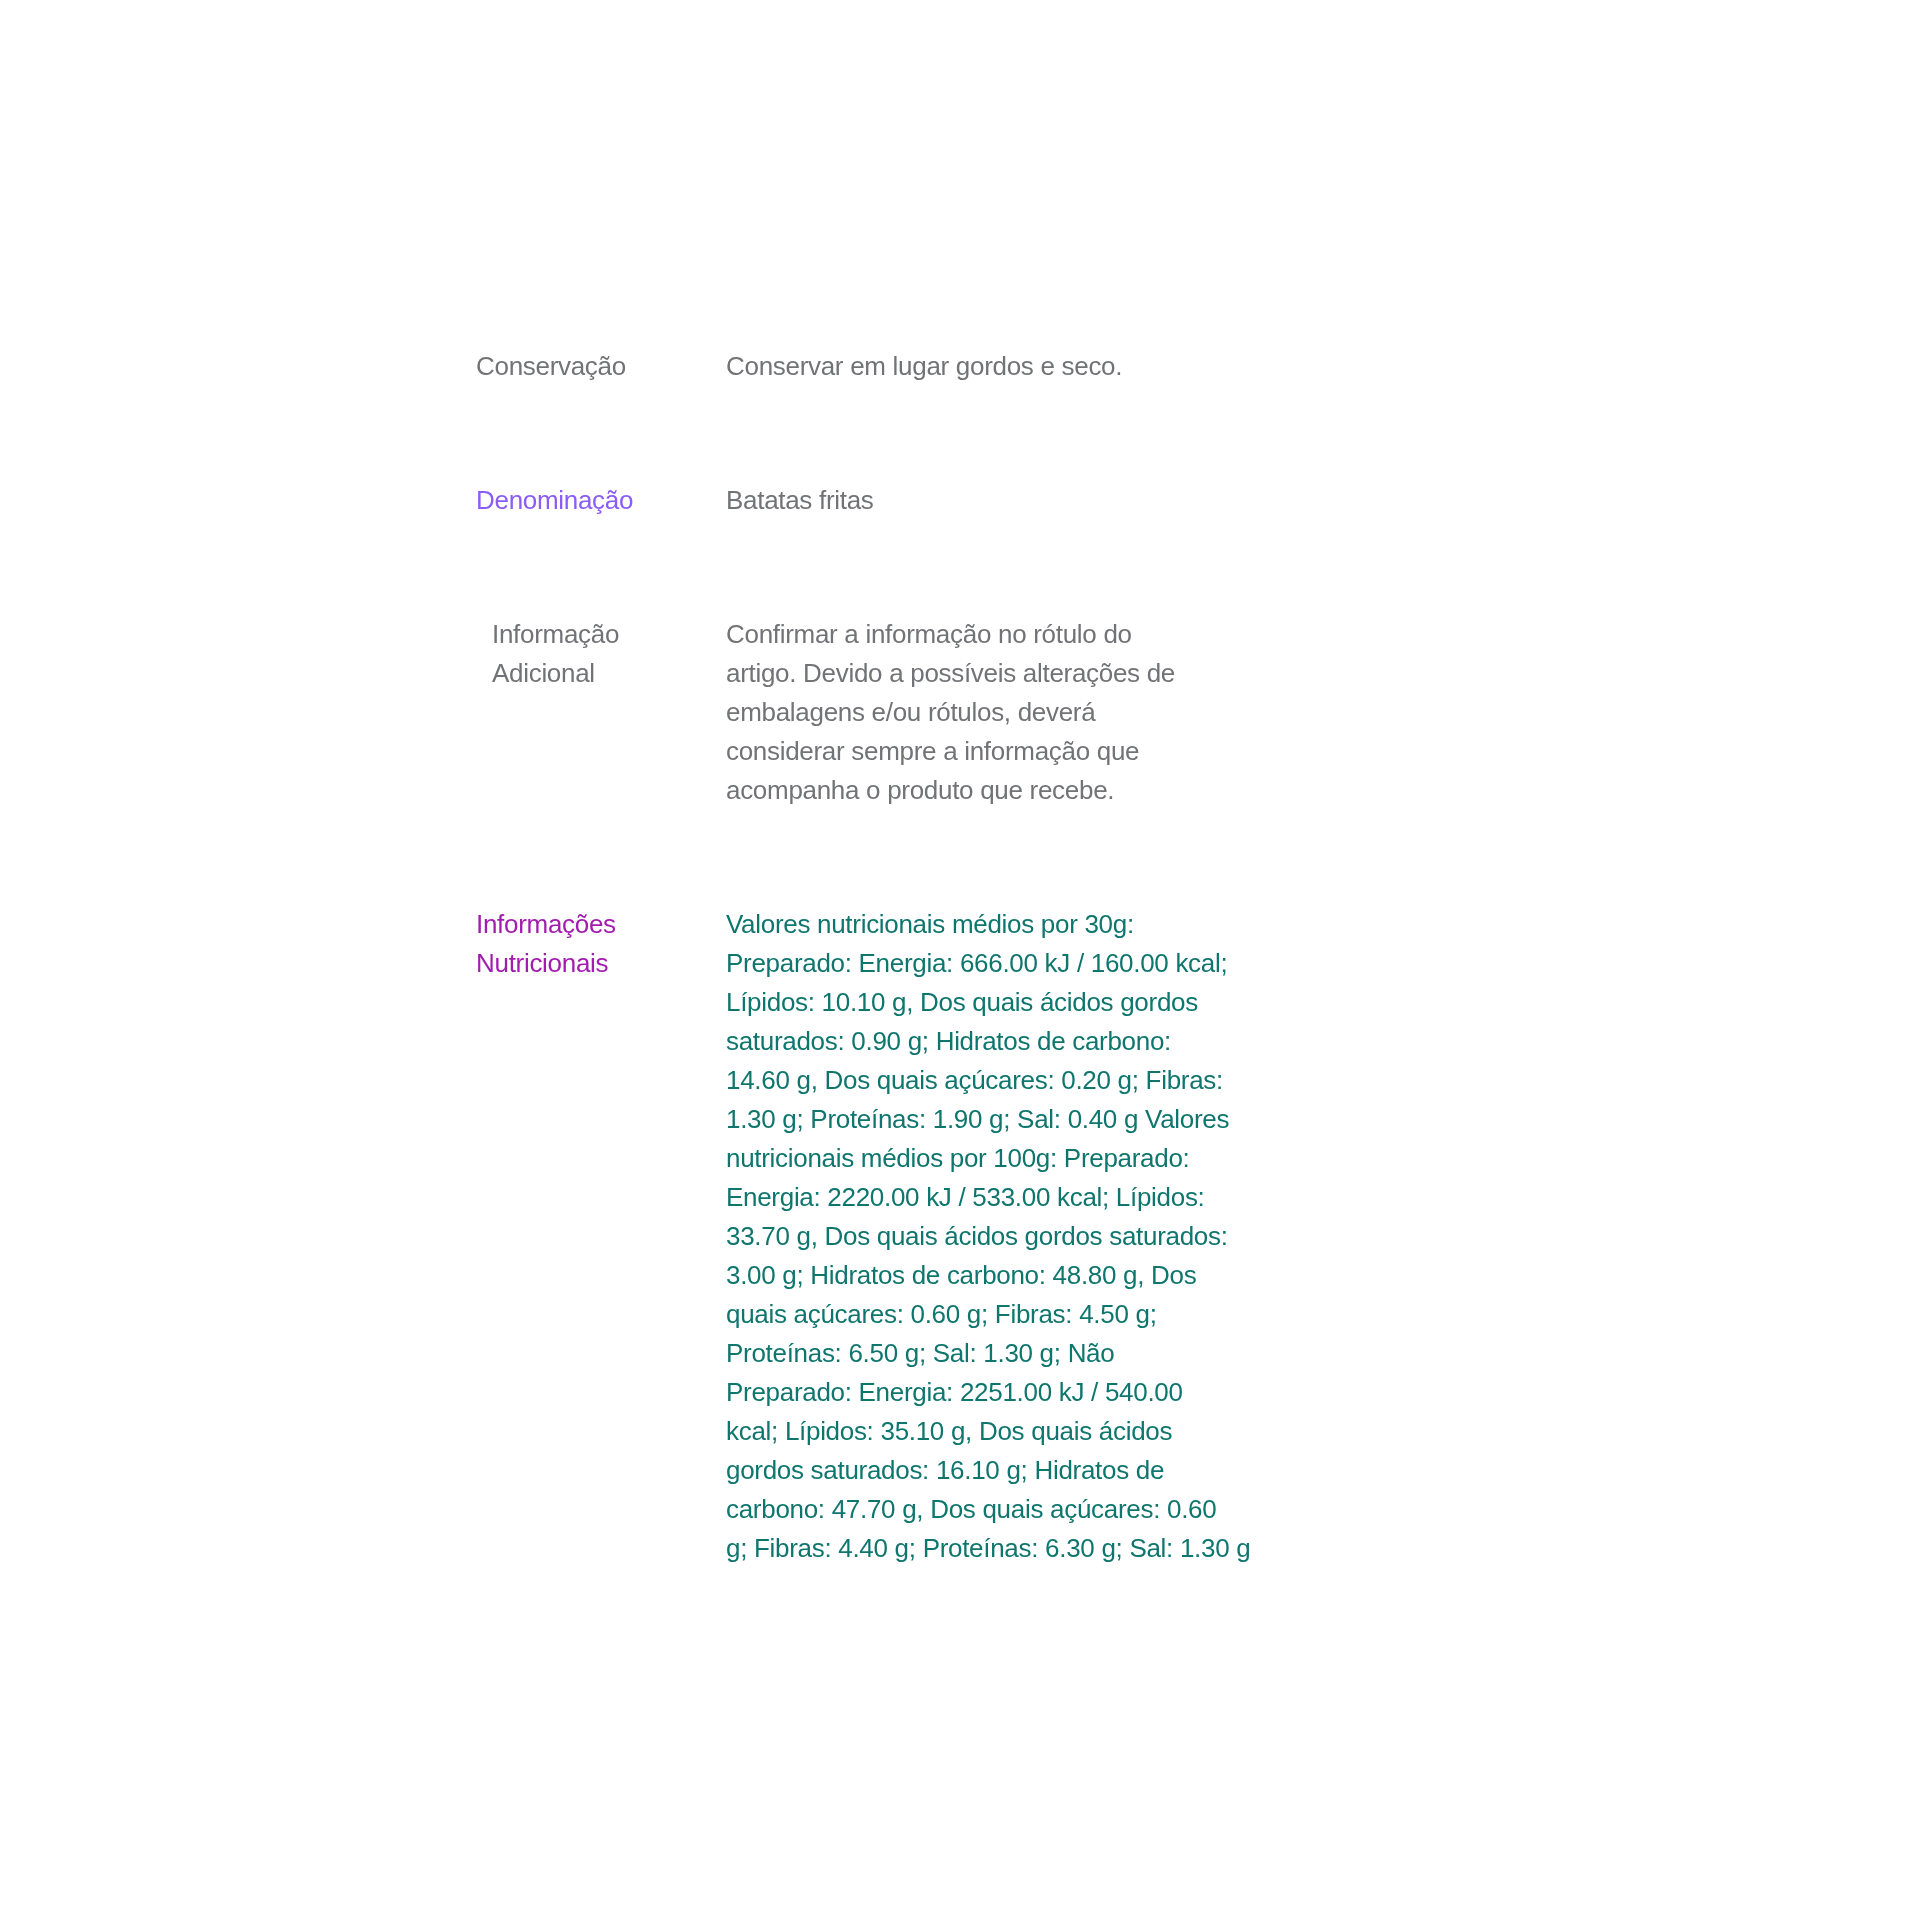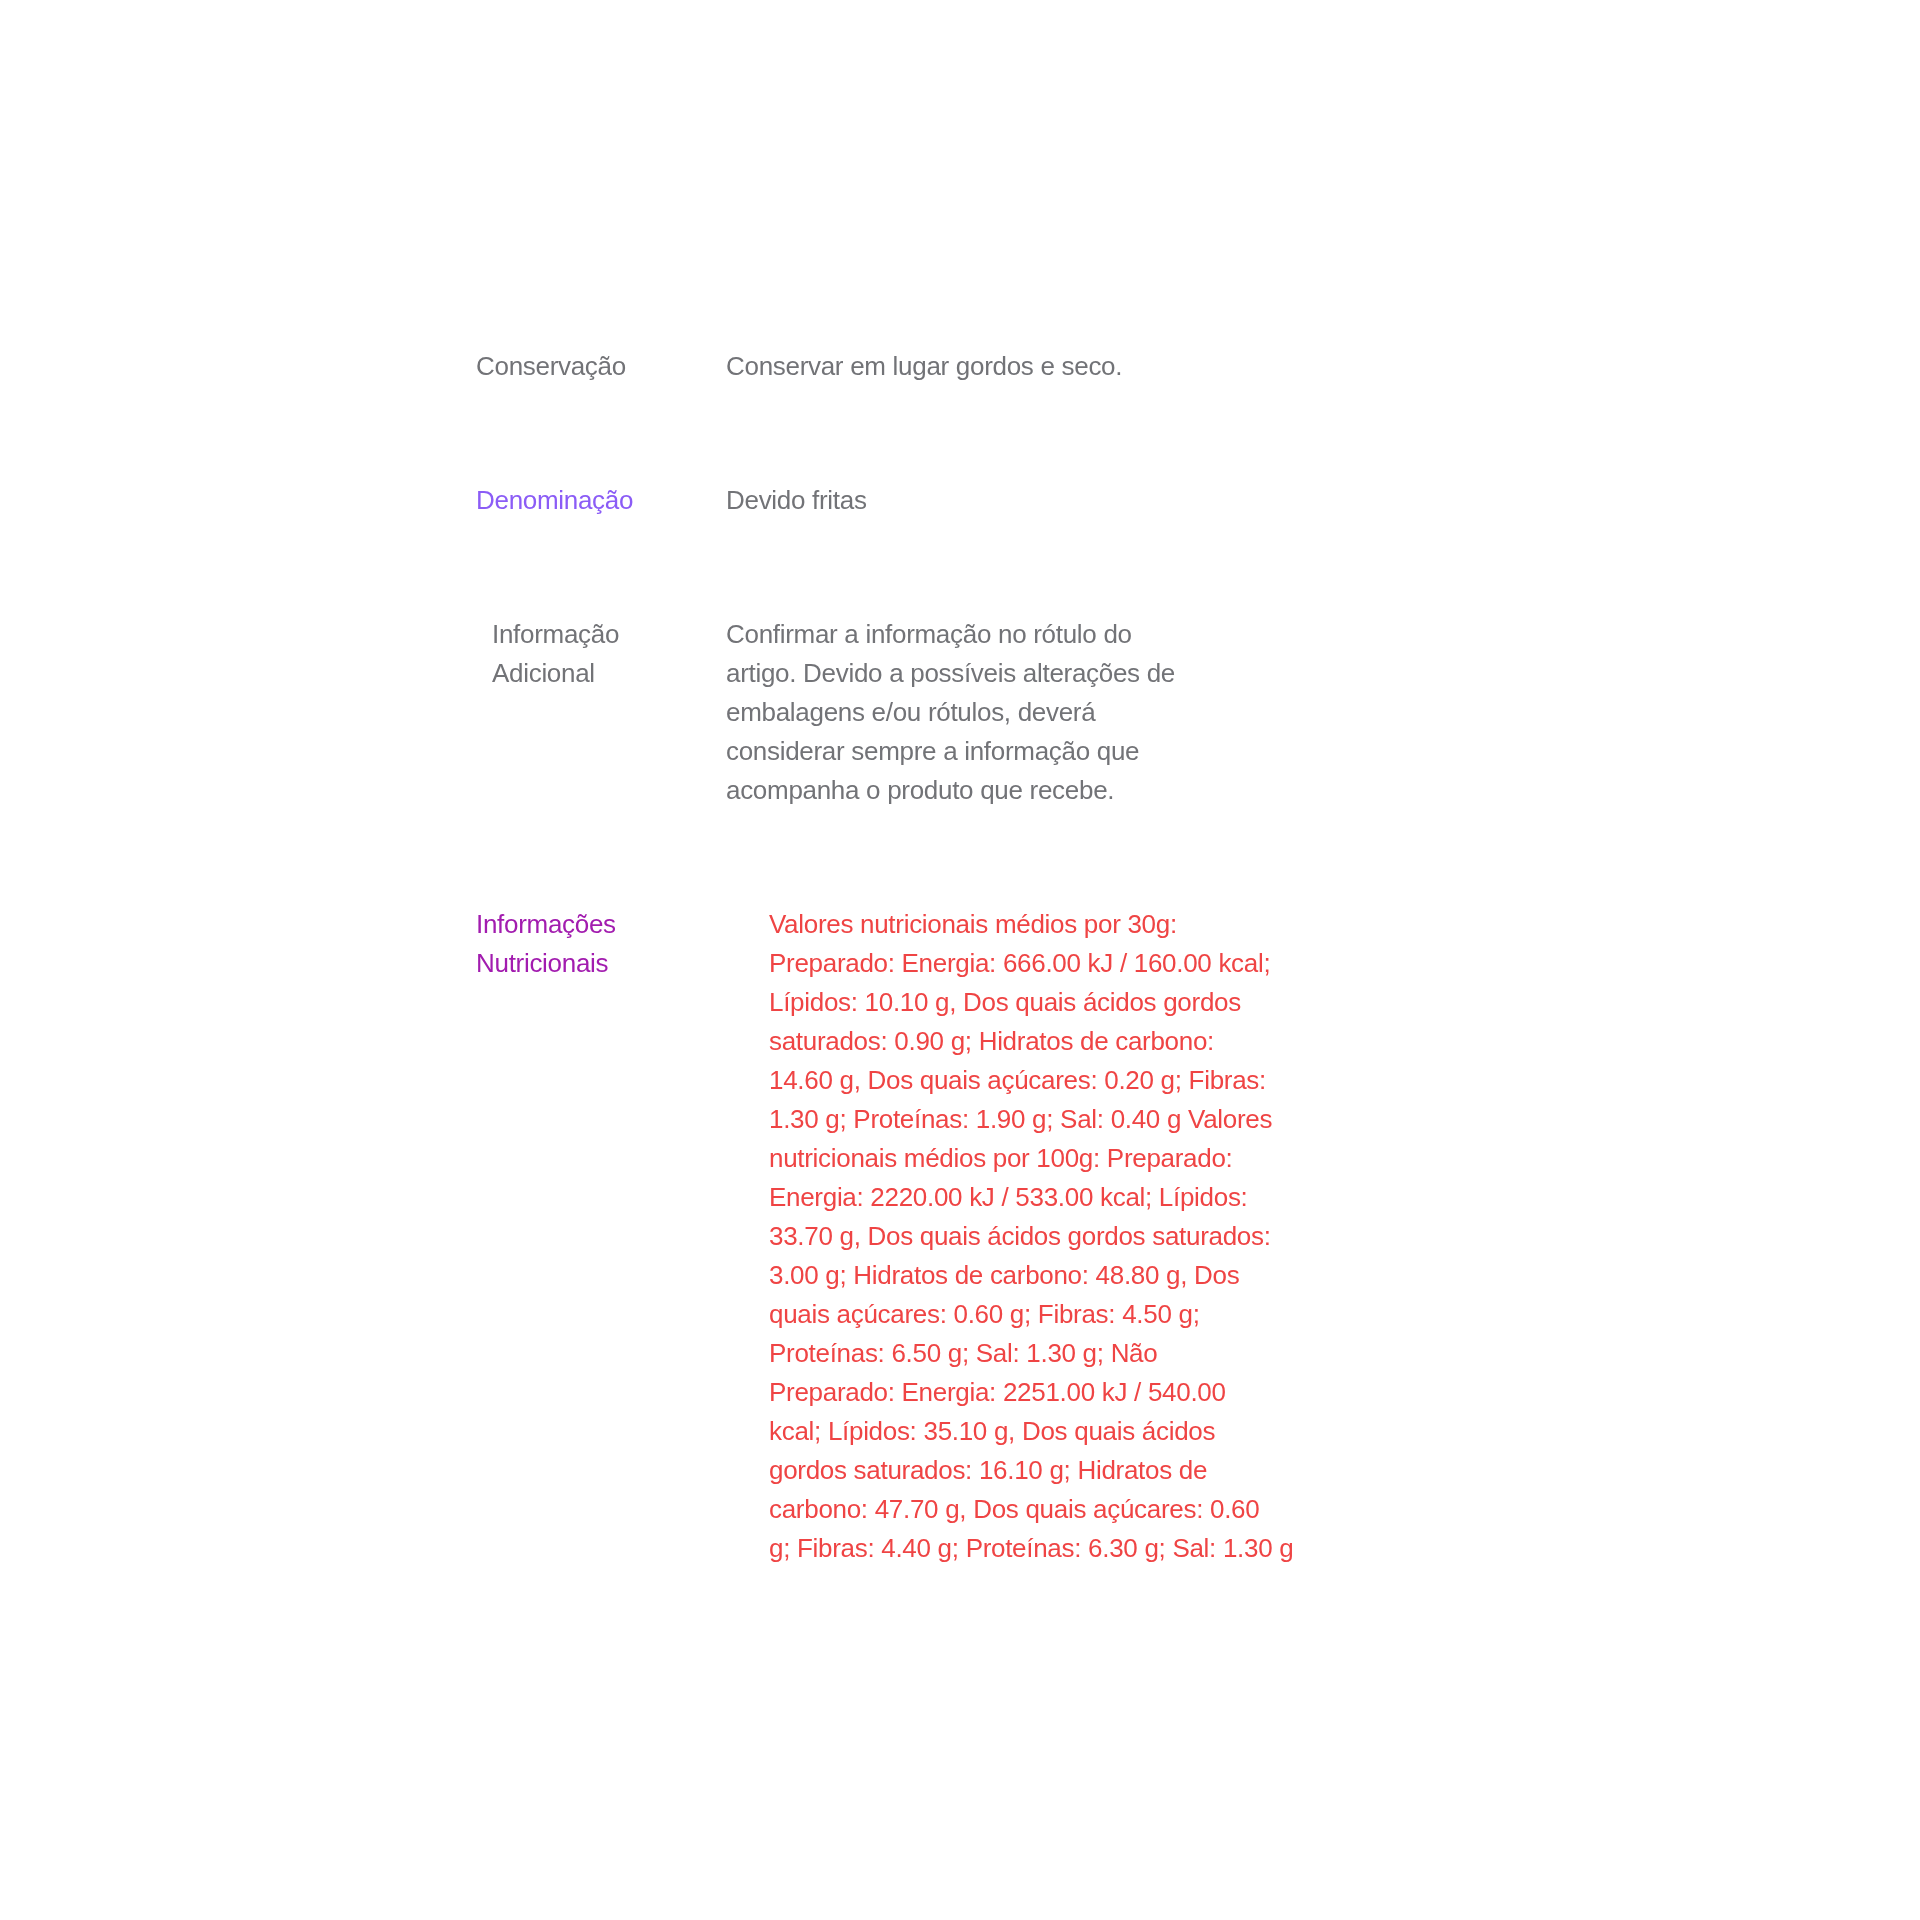--- a/index.html
+++ b/index.html
@@ -41,37 +41,37 @@
 
 <div class="details-table">
 
   <div class="detail-row">
     <div class="detail-label" style="color: rgb(114, 115, 119);">Conservação</div>
     <div class="detail-value" style="color: rgb(114, 115, 119);">Conservar em lugar gordos e seco.</div>
   </div>
 
   <div class="detail-row">
     <div class="detail-label" style="color: #8b5cf6;">Denominação</div>
-    <div class="detail-value" style="color: rgb(114, 115, 119);">Devido fritas</div>
+    <div class="detail-value" style="color: rgb(114, 115, 119);">Batatas fritas</div>
   </div>
 
   <div class="detail-row">
     <div class="detail-label" style="color: rgb(114, 115, 119); margin-left: 16px;">Informação
 Adicional</div>
     <div class="detail-value" style="color: rgb(114, 115, 119);">Confirmar a informação no rótulo do
 artigo. Devido a possíveis alterações de
 embalagens e/ou rótulos, deverá
 considerar sempre a informação que
 acompanha o produto que recebe.</div>
   </div>
 
   <div class="detail-row">
     <div class="detail-label" style="color: #a21caf;">Informações
 Nutricionais</div>
-    <div class="detail-value" style="color: #ef4444; margin-left: 43px;">Valores nutricionais médios por 30g:
+    <div class="detail-value" style="color: #0f766e;">Valores nutricionais médios por 30g:
 Preparado: Energia: 666.00 kJ / 160.00 kcal;
 Lípidos: 10.10 g, Dos quais ácidos gordos
 saturados: 0.90 g; Hidratos de carbono:
 14.60 g, Dos quais açúcares: 0.20 g; Fibras:
 1.30 g; Proteínas: 1.90 g; Sal: 0.40 g Valores
 nutricionais médios por 100g: Preparado:
 Energia: 2220.00 kJ / 533.00 kcal; Lípidos:
 33.70 g, Dos quais ácidos gordos saturados:
 3.00 g; Hidratos de carbono: 48.80 g, Dos
 quais açúcares: 0.60 g; Fibras: 4.50 g;

